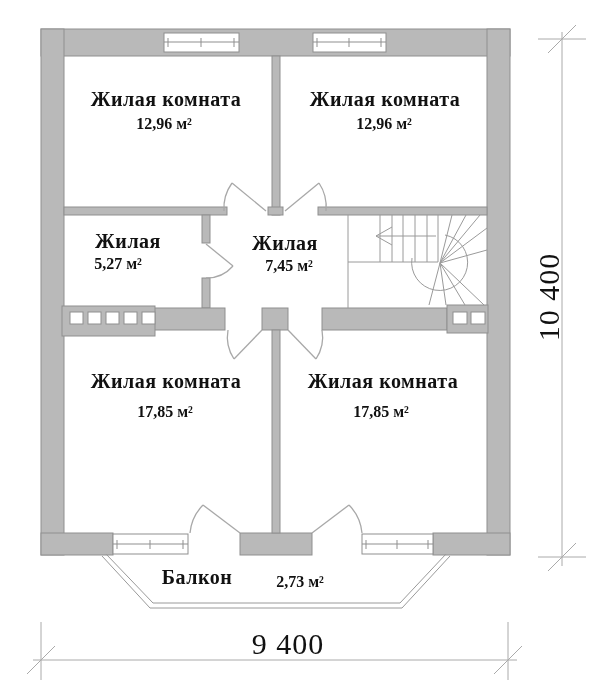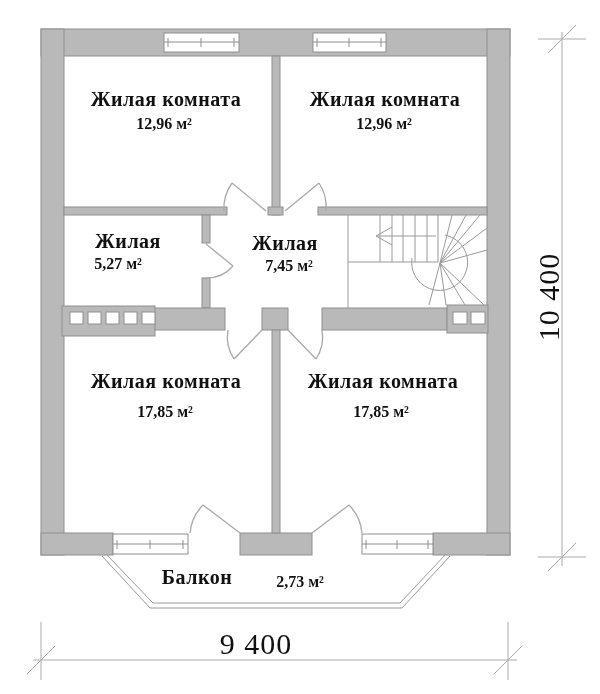--- a/index.html
+++ b/index.html
@@ -188,16 +188,16 @@
 
   <div class="lbl room-name" style="left:166px;top:381px">Жилая комната</div>
   <div class="lbl room-area" style="left:165px;top:412px">17,85 м²</div>
 
   <div class="lbl room-name" style="left:383px;top:381px">Жилая комната</div>
   <div class="lbl room-area" style="left:381px;top:412px">17,85 м²</div>
 
   <div class="lbl room-name" style="left:197px;top:577px">Балкон</div>
   <div class="lbl room-area" style="left:300px;top:582px">2,73 м²</div>
 
-  <div class="lbl dim-text" style="left:256px;top:644px">9 400</div>
+  <div class="lbl dim-text" style="left:288px;top:644px">9 400</div>
   <div class="lbl dim-text dim-vert" style="left:549px;top:297px">10 400</div>
 
 </div>
 
 </body></html>

